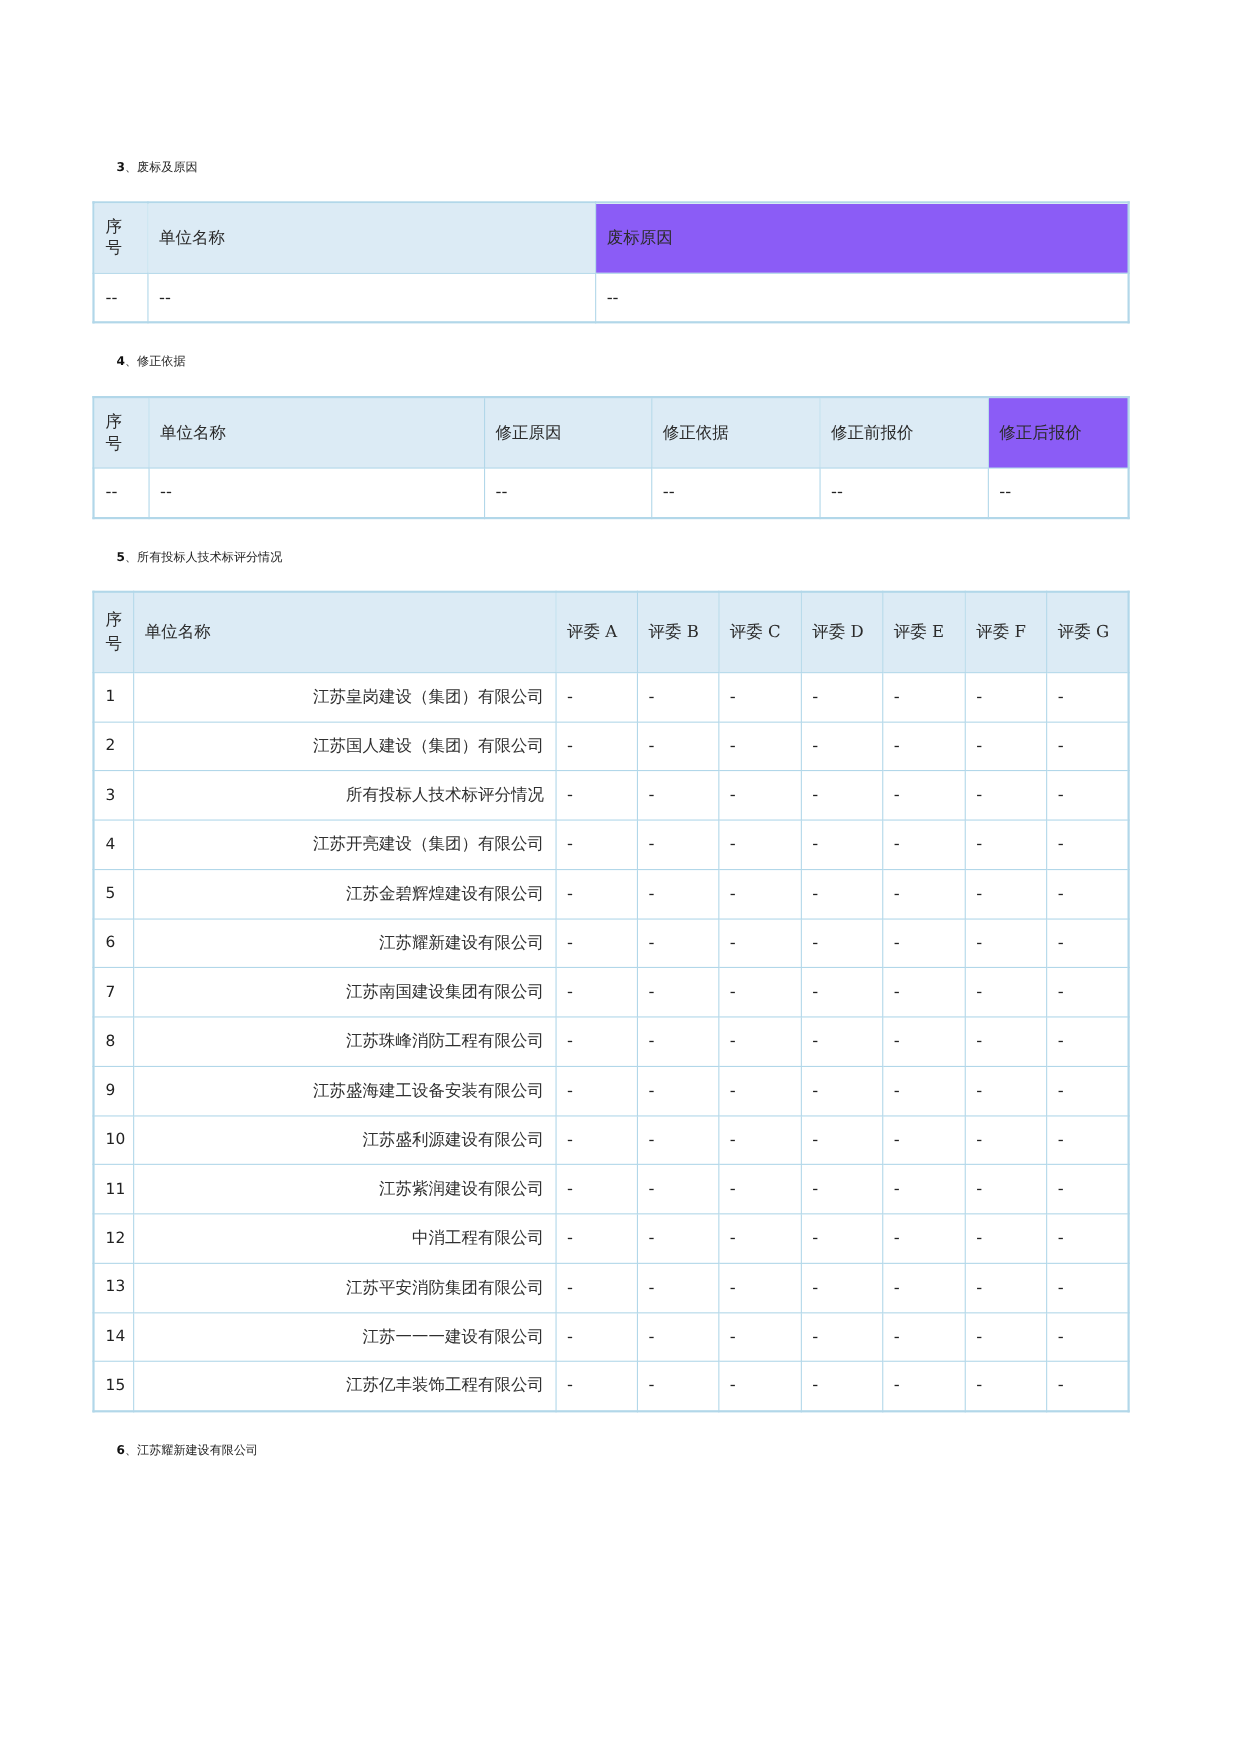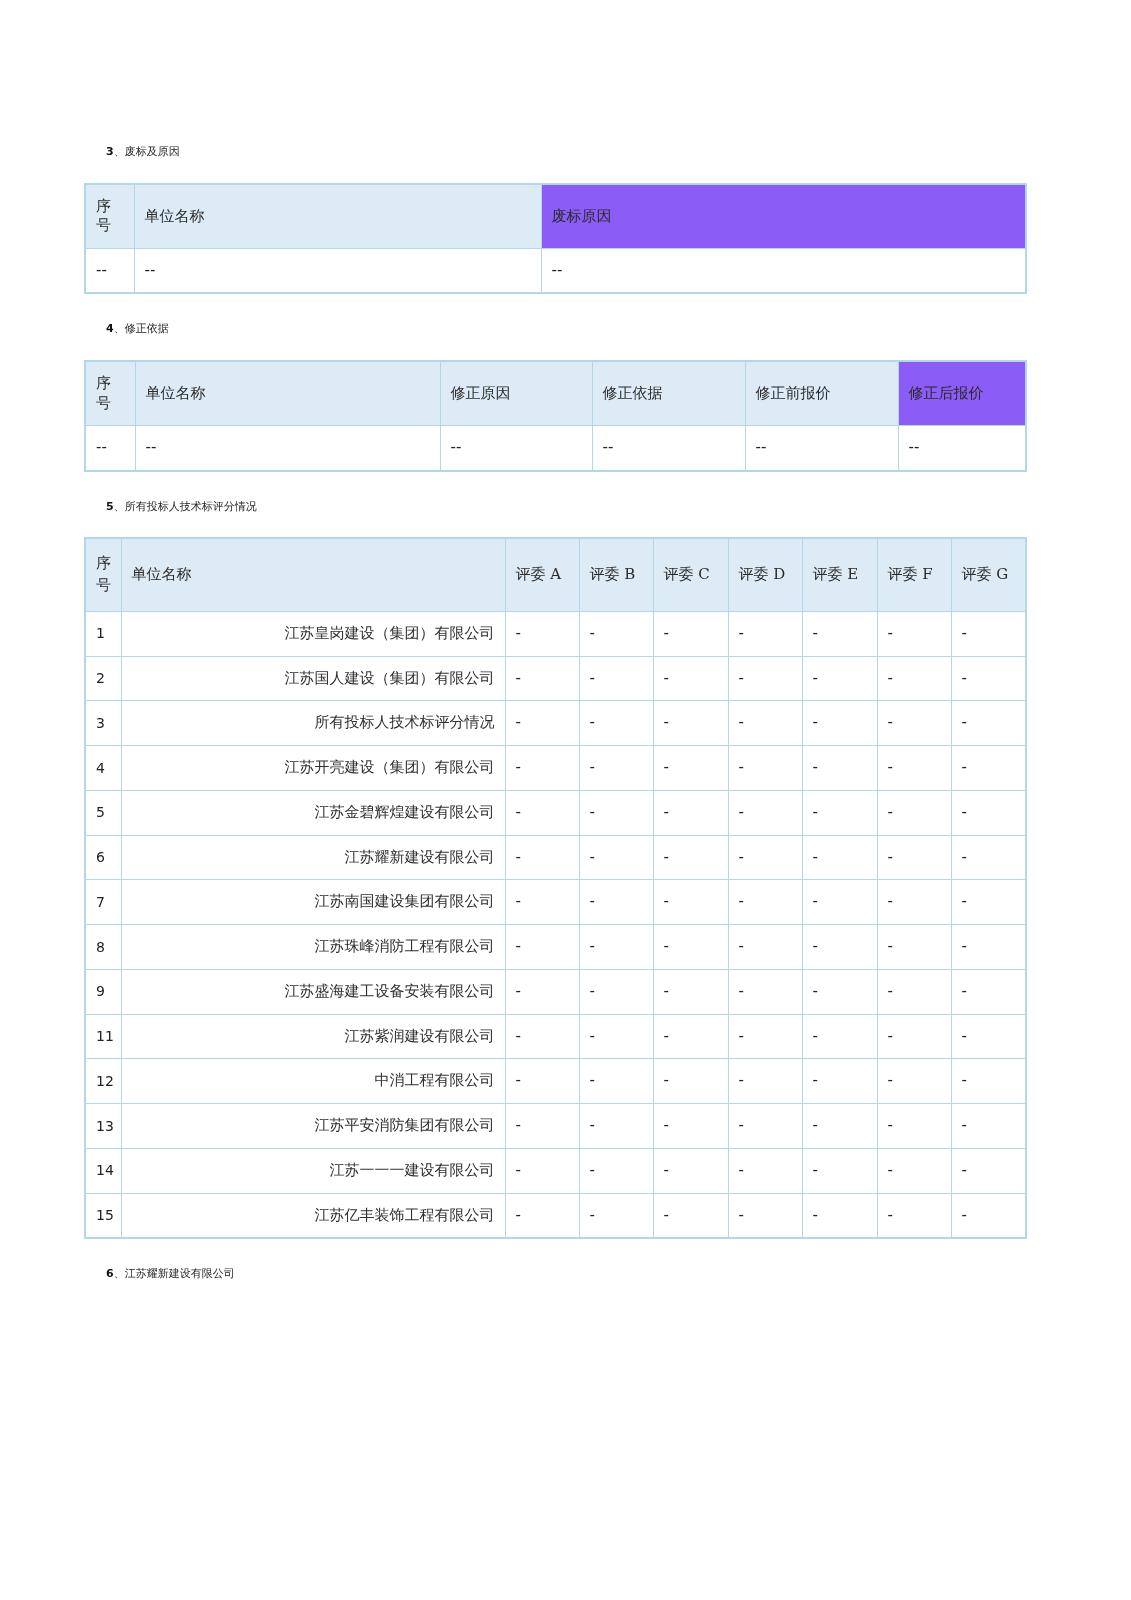--- a/index.html
+++ b/index.html
@@ -261,20 +261,31 @@
             <td class="name">江苏盛海建工设备安装有限公司</td>
             <td class="dash">-</td>
             <td class="dash">-</td>
             <td class="dash">-</td>
             <td class="dash">-</td>
             <td class="dash">-</td>
             <td class="dash">-</td>
             <td class="dash">-</td>
           </tr>
 
+          <tr>
+            <td class="seq">10</td>
+            <td class="name">江苏盛利源建设有限公司</td>
+            <td class="dash">-</td>
+            <td class="dash">-</td>
+            <td class="dash">-</td>
+            <td class="dash">-</td>
+            <td class="dash">-</td>
+            <td class="dash">-</td>
+            <td class="dash">-</td>
+          </tr>
 
           <tr>
             <td class="seq">11</td>
             <td class="name">江苏紫润建设有限公司</td>
             <td class="dash">-</td>
             <td class="dash">-</td>
             <td class="dash">-</td>
             <td class="dash">-</td>
             <td class="dash">-</td>
             <td class="dash">-</td>

